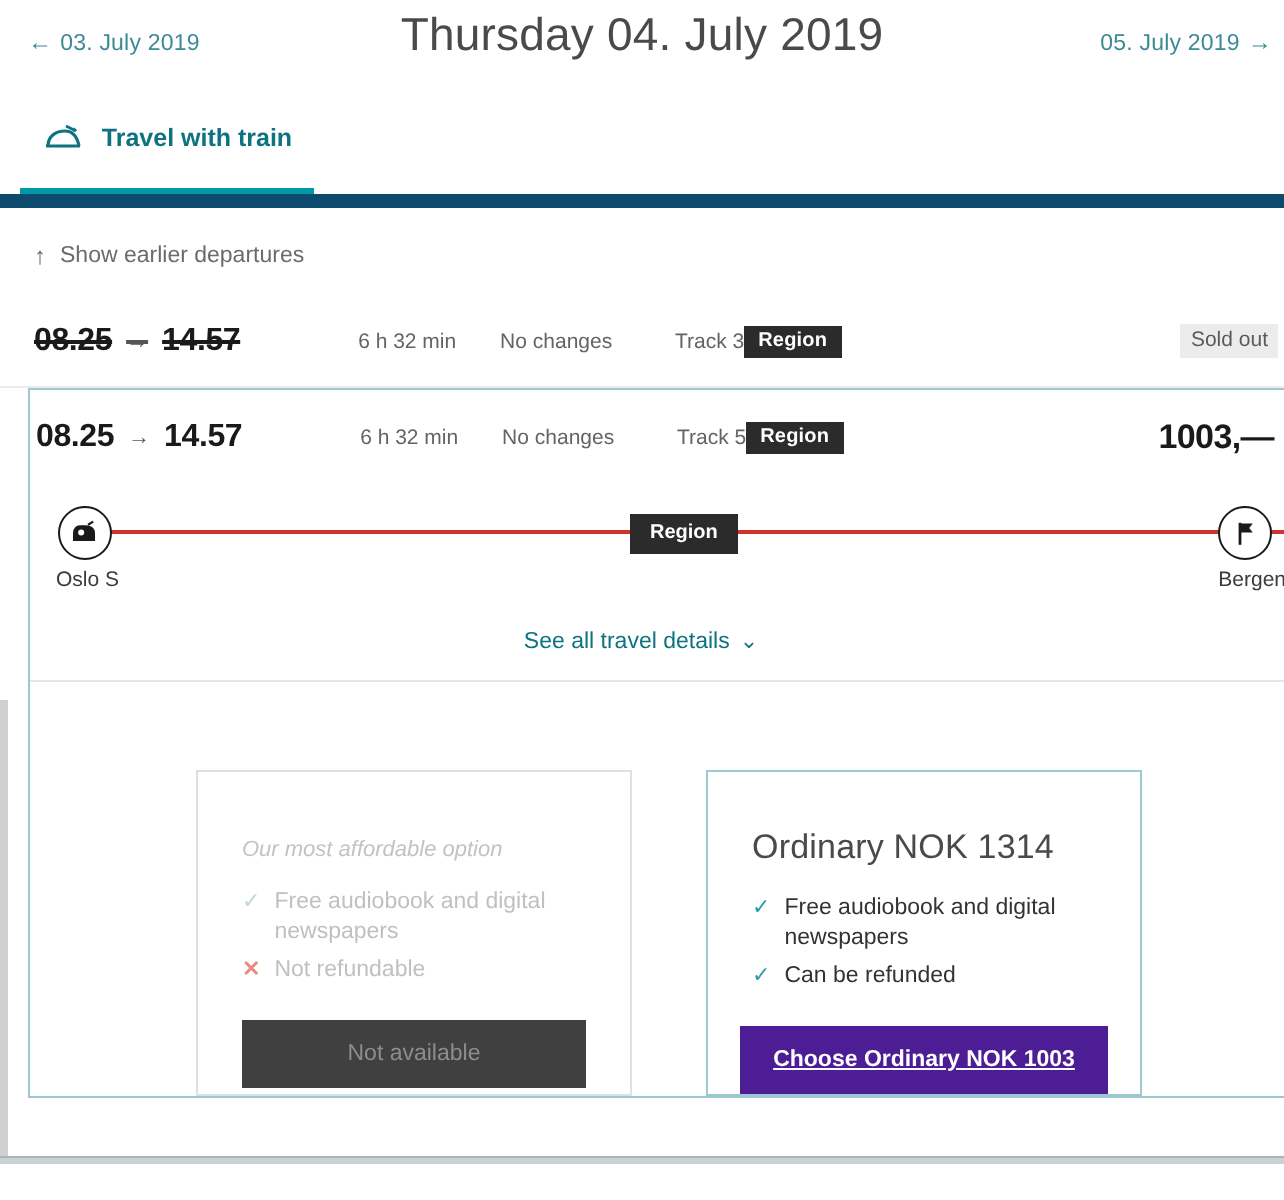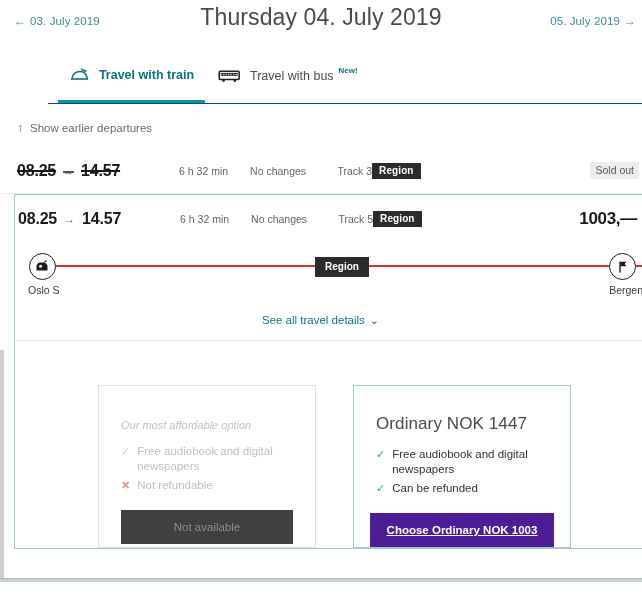--- a/index.html
+++ b/index.html
@@ -41,23 +41,22 @@
     font-size: 23px;
     color: #4a4a4a;
     font-weight: 400;
     letter-spacing: .1px;
   }
 
   
   .tabs {
     position: relative;
     height: 44px;
-    border-bottom: 1px solid #0c4a6e;
+    border-bottom: 7px solid #0c4a6e;
     margin-top: 14px;
-    margin-left: 48px;
   }
   .tab {
     position: absolute;
     bottom: 0;
     height: 44px;
     display: flex;
     align-items: center;
     gap: 9px;
     padding: 0 4px 10px 4px;
     cursor: pointer;
@@ -334,33 +333,20 @@
     <div class="tab tab-train">
       <span>
         <svg width="21" height="14" viewBox="0 0 21 14">
           <path d="M2 11 H19" stroke="#0d7380" stroke-width="1.6" fill="none"></path>
           <path d="M3 11 C3 6 7 3.5 11.5 3.5 C15 3.5 17.5 6 18.5 11" stroke="#0d7380" stroke-width="1.6" fill="none"></path>
           <path d="M12 1 L17 3.5" stroke="#0d7380" stroke-width="1.4" fill="none"></path>
           <path d="M16 1.6 L17.6 3.3 L15.4 3.8 Z" fill="#0d7380"></path>
         </svg>
       </span>
       <span class="tab-label">Travel with train</span>
-    </div>
-    <div class="tab tab-bus">
-      <span>
-        <svg width="23" height="14" viewBox="0 0 23 14">
-          <rect x="1.2" y="2.2" width="20" height="8.4" rx="1.2" stroke="#222" stroke-width="1.5" fill="none"></rect>
-          <path d="M2.5 4.4 H20 M2.5 6.2 H20" stroke="#222" stroke-width="1"></path>
-          <path d="M4.5 4 V7 M7 4 V7 M9.5 4 V7 M12 4 V7 M14.5 4 V7 M17 4 V7" stroke="#222" stroke-width=".9"></path>
-          <circle cx="5.6" cy="11.7" r="1.3" fill="#222"></circle>
-          <circle cx="16.8" cy="11.7" r="1.3" fill="#222"></circle>
-        </svg>
-      </span>
-      <span class="tab-label">Travel with bus</span>
-      <span class="tab-new">New!</span>
     </div>
   </div>
 
   <div class="earlier">
     <span class="up">↑</span>
     <span>Show earlier departures</span>
   </div>
 
   <div class="dep-row sold">
     <span class="time">08.25</span>
@@ -424,21 +410,21 @@
           </div>
           <div class="feat no">
             <span class="mark">✕</span>
             <span>Not refundable</span>
           </div>
         </div>
         <div class="cta">Not available</div>
       </div>
 
       <div class="card selected">
-        <div class="card-title">Ordinary NOK 1447</div>
+        <div class="card-title">Ordinary NOK 1314</div>
         <div class="feat-list">
           <div class="feat">
             <span class="mark">✓</span>
             <span>Free audiobook and digital newspapers</span>
           </div>
           <div class="feat">
             <span class="mark">✓</span>
             <span>Can be refunded</span>
           </div>
         </div>

